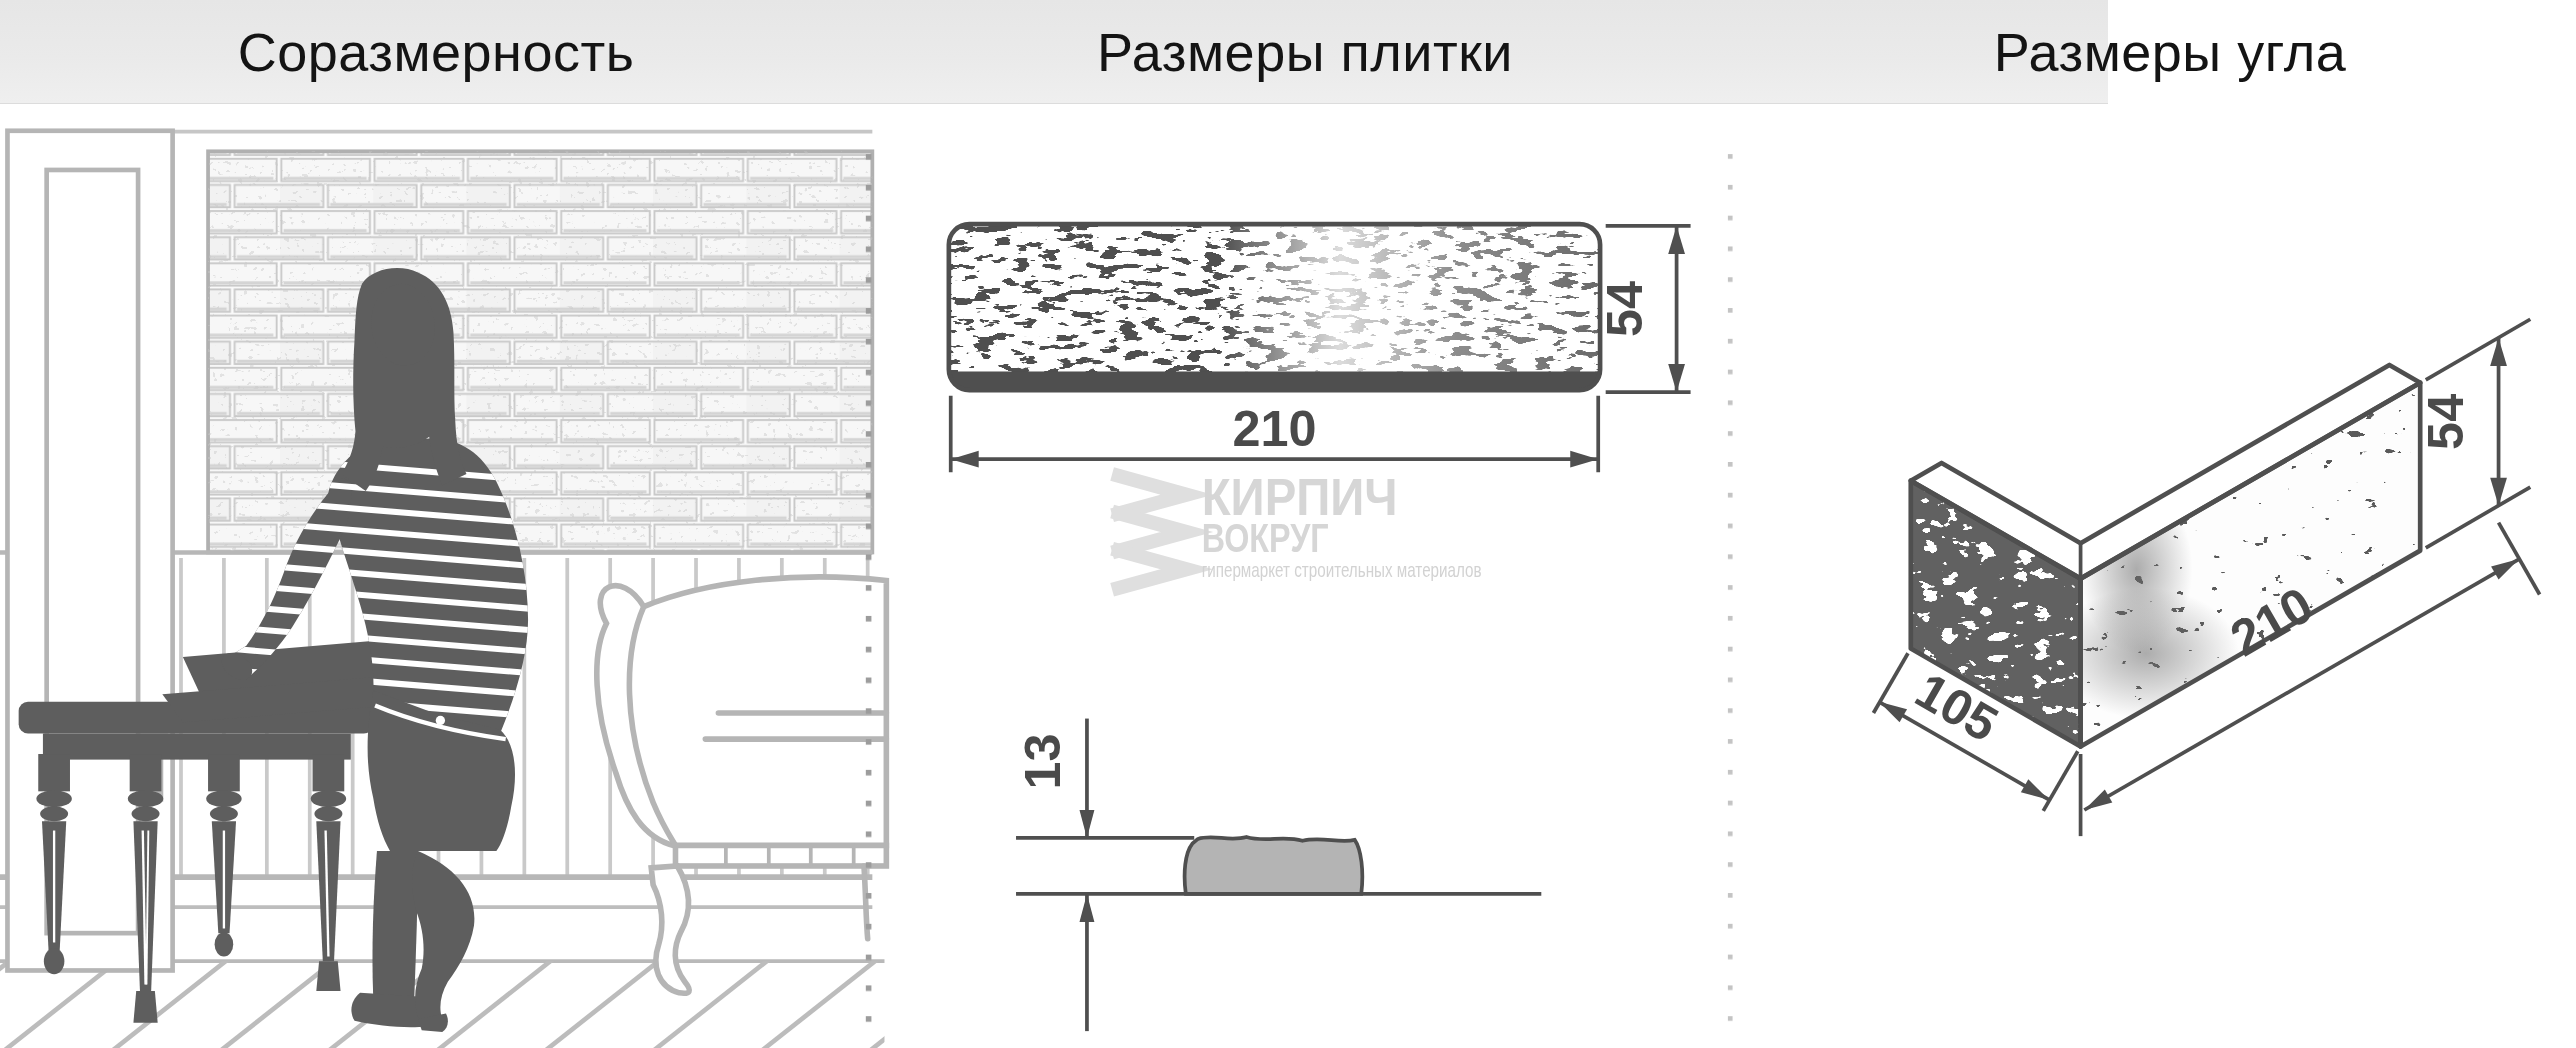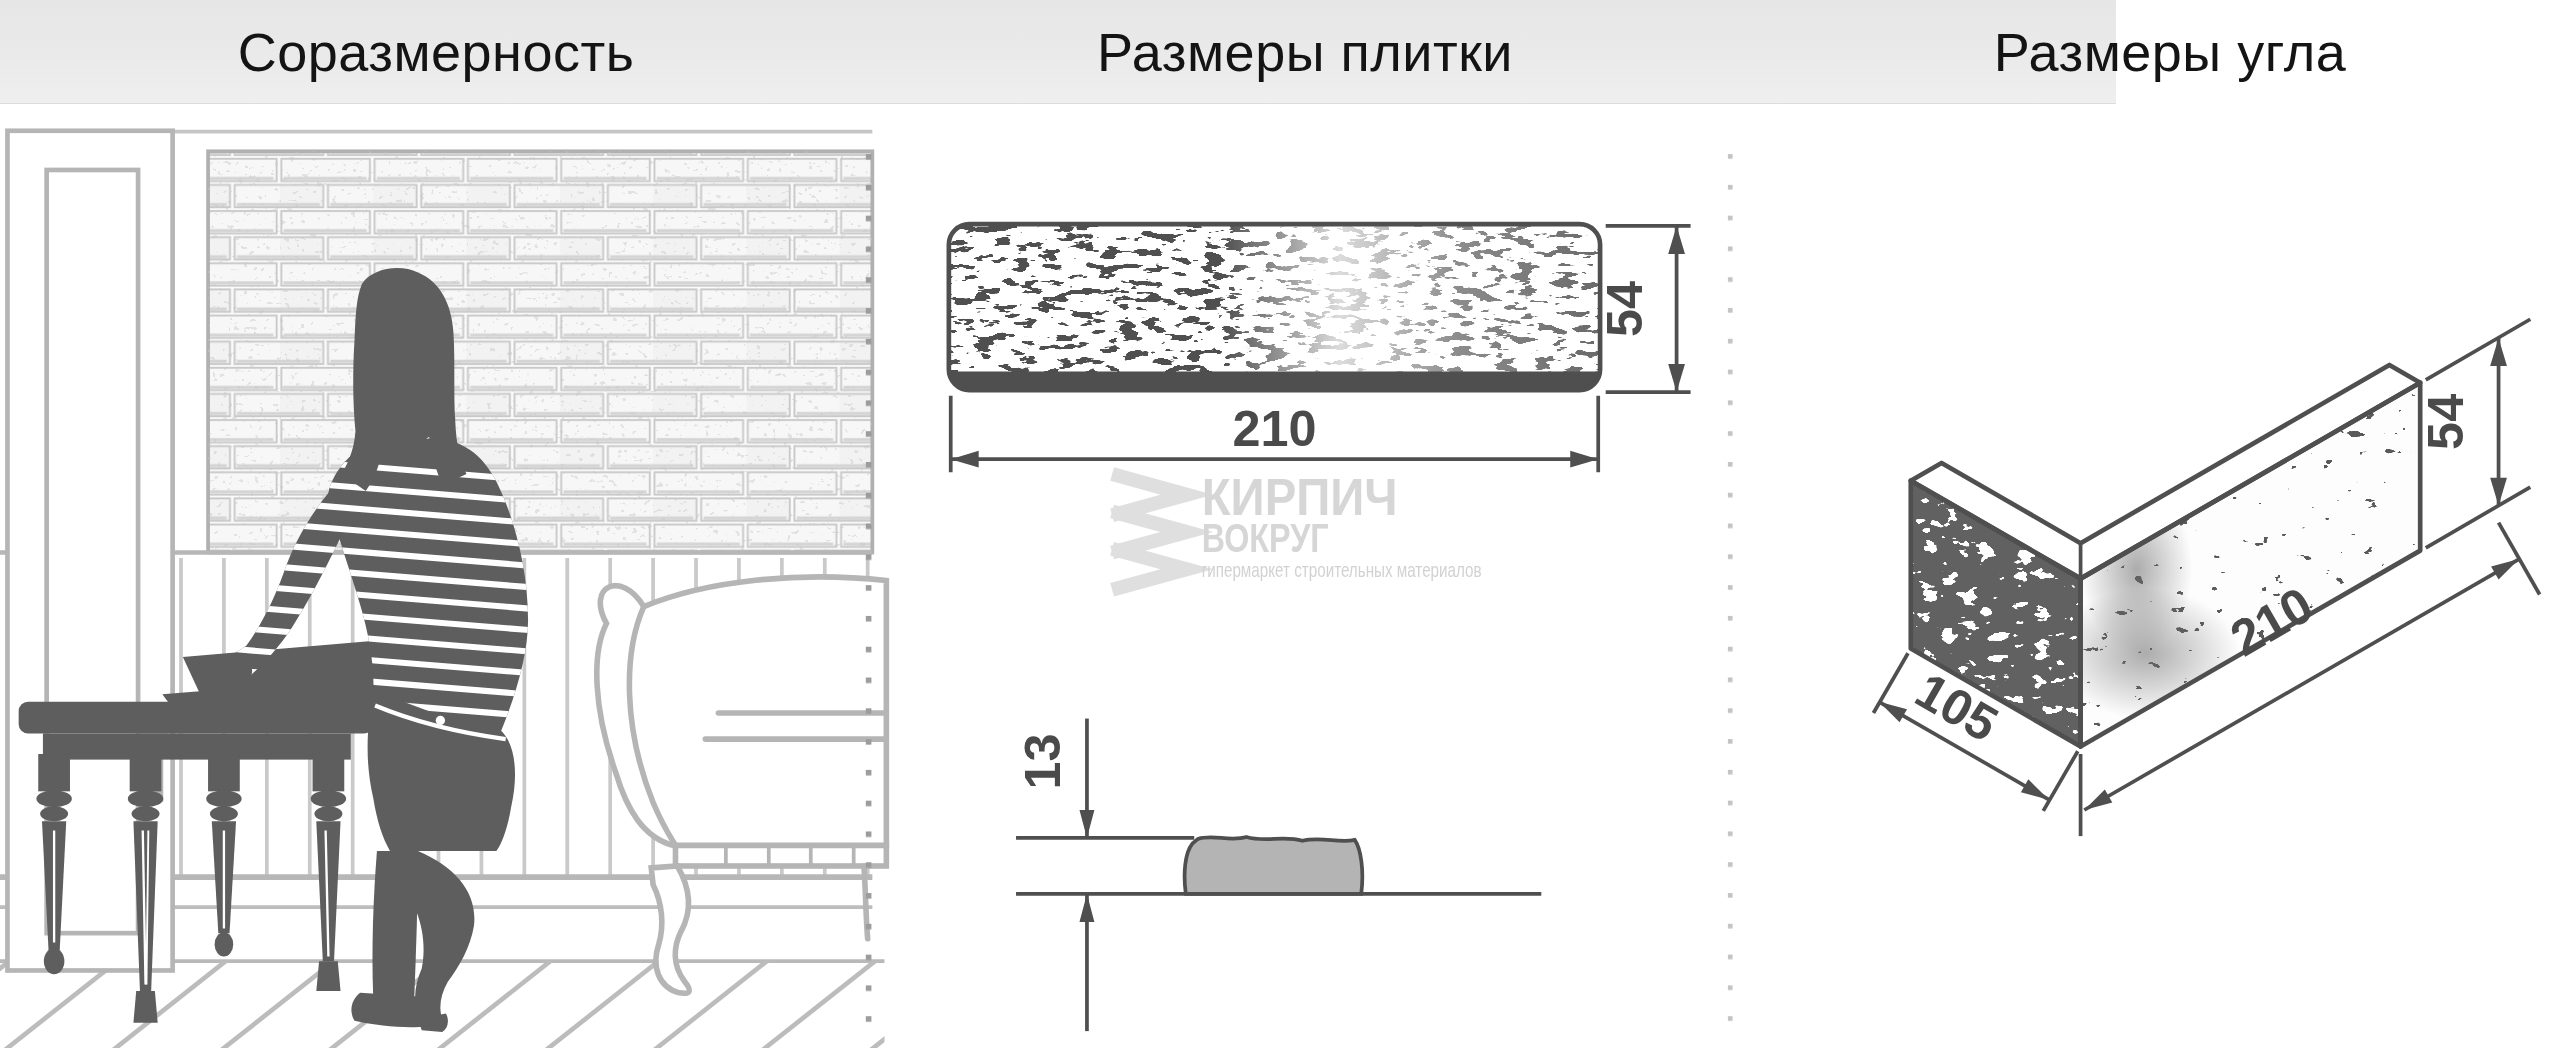--- a/index.html
+++ b/index.html
@@ -1,19 +1,19 @@
 <!DOCTYPE html>
 <html style="font-size:15px"><head>
 <meta charset="utf-8">
 <style>
   html,body{margin:0;padding:0;background:#fff;}
   body{width:2576px;height:1049px;position:relative;font-family:"Liberation Sans",sans-serif;overflow:hidden;}
   .header{position:absolute;left:0;top:0;width:2108px;height:103px;
           background:linear-gradient(180deg,#e6e6e6 0%,#eaeaea 55%,#efefef 100%);
-          border-bottom:0.9px solid #dcdcdc;padding-left:8px;}
+          border-bottom:0.9px solid #dcdcdc;}
   .header .title{position:absolute;top:50%;transform:translate(-50%,-50%);
           font-size:54px;color:#141414;white-space:nowrap;letter-spacing:0.5px;}
   #t1{left:436px;} #t2{left:1305px;} #t3{left:2170px;}
   svg{position:absolute;left:0;top:0;}
   text{font-family:"Liberation Sans",sans-serif;}
   .dimnum{font-weight:bold;font-size:54px;fill:#4a4a4a;}
   .wm-big{font-weight:bold;fill:#d6d6d6;}
   .wm-small{fill:#d2d2d2;}
 </style>
 </head>

